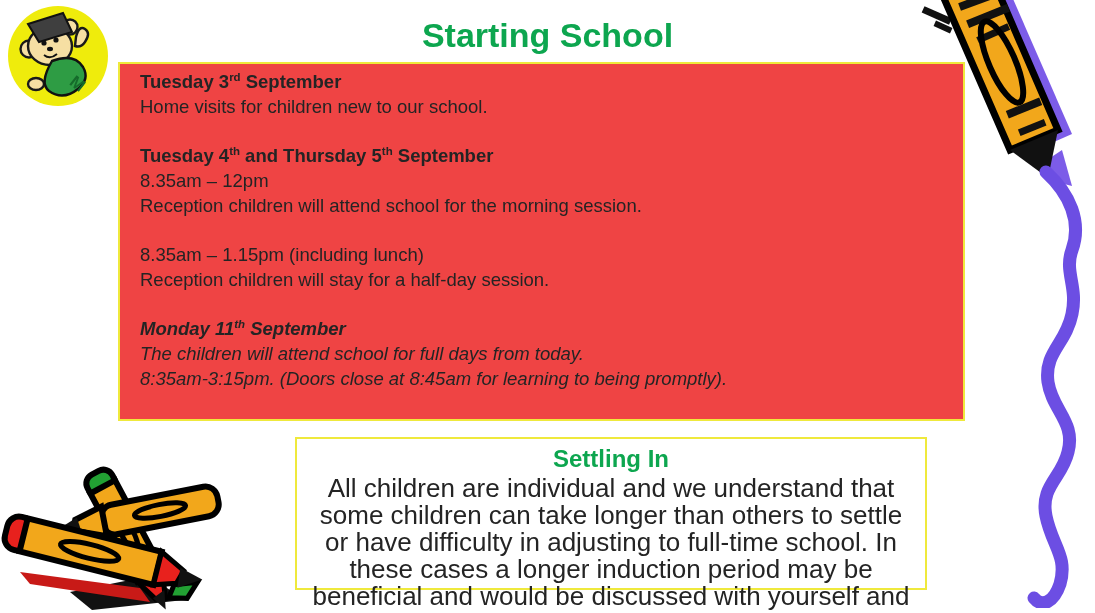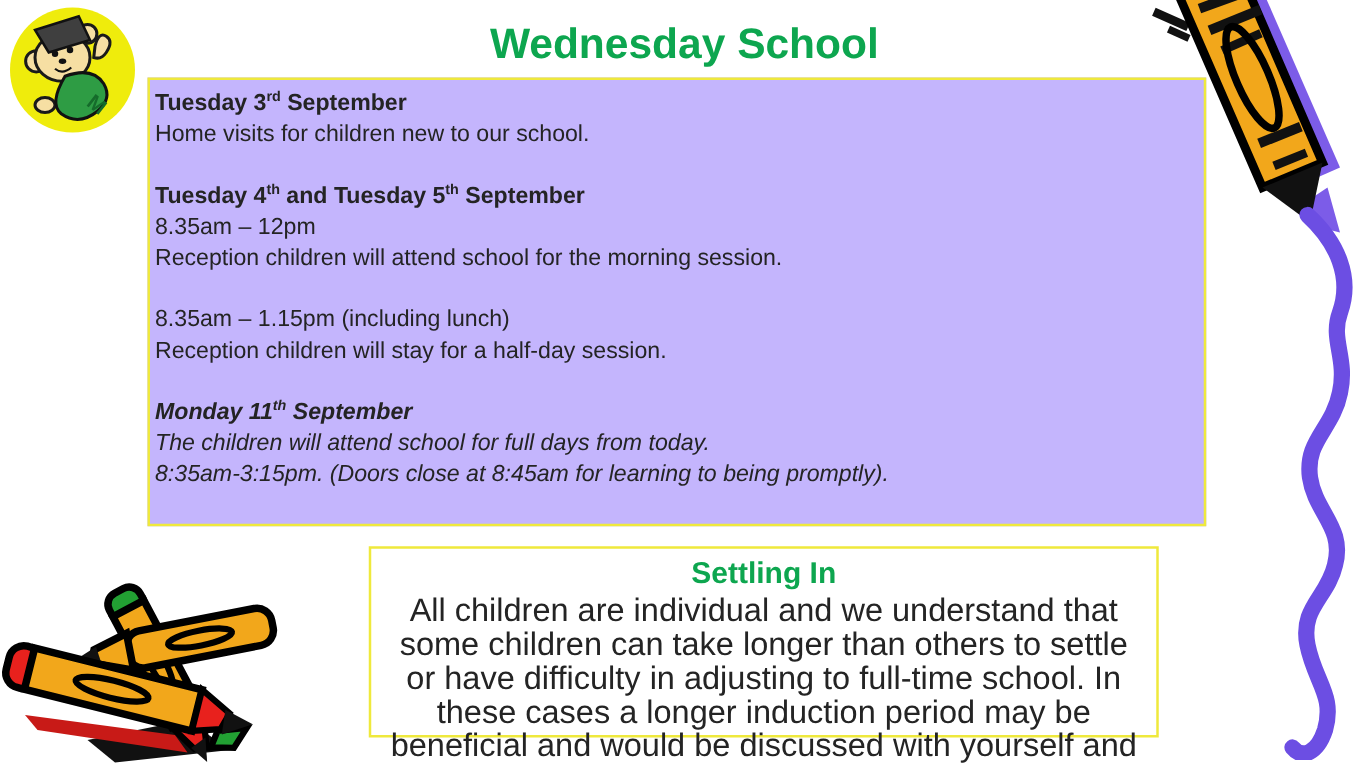--- a/index.html
+++ b/index.html
@@ -9,21 +9,21 @@
     color:var(--text-color,#242424);
   }
   .page-title {
     position:absolute; top:16px; left:0; width:100%; text-align:center;
     font-size:34px; font-weight:bold; color:var(--accent-green,#0DA64F);
     letter-spacing:0px;
   }
   .schedule-box {
     position:absolute; left:118px; top:62px; width:847px; height:359px;
     border:2px solid var(--border-yellow,#EFE93C); box-sizing:border-box;
-    background:#c4b5fd; padding:5px 4px;
+    background:#ef4444; padding:5px 20px;
     font-size:18.5px; line-height:25px; z-index:1;
   }
   .entry { margin-bottom:24px; }
   .entry:last-child { margin-bottom:0;font-style:italic; }
   .entry-heading { font-weight:bold; }
   .entry sup { font-size:0.62em; line-height:0; }
   .settling-box {
     position:absolute; left:295px; top:437px; width:632px; height:153px;
     border:2px solid var(--border-yellow,#EFE93C); box-sizing:border-box;
     background:#ffffff; text-align:center; padding:3px 12px; z-index:1;
@@ -55,29 +55,29 @@
     </g>
     <polygon points="22,20 57,9 66,28 33,38" fill="#3F3F3F" stroke="#111" stroke-width="2"></polygon>
     <circle cx="38" cy="39" r="2.6" fill="#111"></circle>
     <circle cx="50" cy="36" r="2.6" fill="#111"></circle>
     <ellipse cx="44" cy="45" rx="3" ry="2.2" fill="#111"></ellipse>
     <path d="M38,51 Q44,56 51,50" stroke="#111" stroke-width="1.8" fill="none"></path>
     <path d="M46,57 q22,-8 31,6 q7,12 -5,22 q-15,12 -29,2 q-10,-8 3,-30 z" fill="#2E9C44" stroke="#111" stroke-width="2.4"></path>
     <text x="63" y="80" transform="rotate(38 63 79)" font-size="17" font-weight="bold" fill="#156B2B" font-family="Liberation Sans, sans-serif">M</text>
   </svg>
 
-  <div class="page-title">Wednesday School</div>
+  <div class="page-title">Starting School</div>
 
   <div class="schedule-box" id="schedule-entries">
       <div class="entry">
         <div class="entry-heading"><span>Tuesday 3</span><sup>rd</sup><span> September</span></div>
         <div class="entry-line">Home visits for children new to our school.</div>
       </div>
       <div class="entry">
-        <div class="entry-heading"><span>Tuesday 4</span><sup>th</sup><span> and Tuesday 5</span><sup>th</sup><span> September</span></div>
+        <div class="entry-heading"><span>Tuesday 4</span><sup>th</sup><span> and Thursday 5</span><sup>th</sup><span> September</span></div>
         <div class="entry-line">8.35am – 12pm</div>
         <div class="entry-line">Reception children will attend school for the morning session.</div>
       </div>
       <div class="entry">
         <div class="entry-line">8.35am – 1.15pm (including lunch)</div>
         <div class="entry-line">Reception children will stay for a half-day session.</div>
       </div>
       <div class="entry">
         <div class="entry-heading"><span>Monday 11</span><sup>th</sup><span> September</span></div>
         <div class="entry-line">The children will attend school for full days from today.</div>

